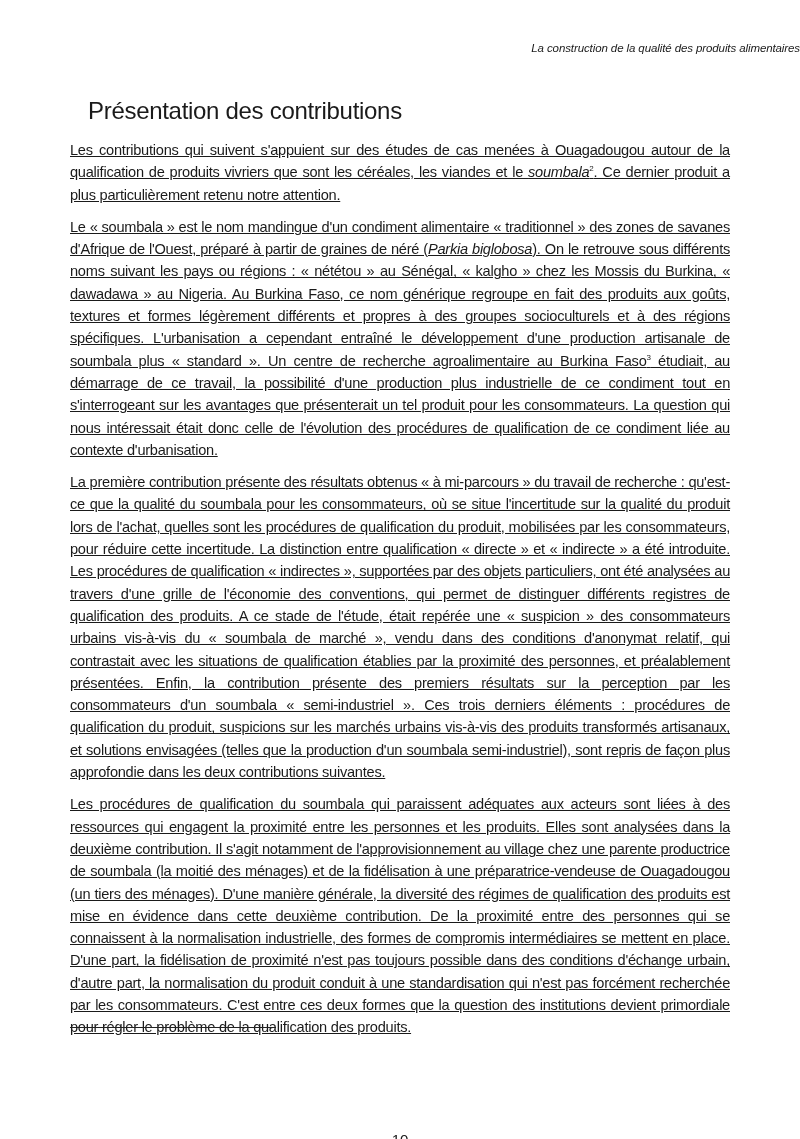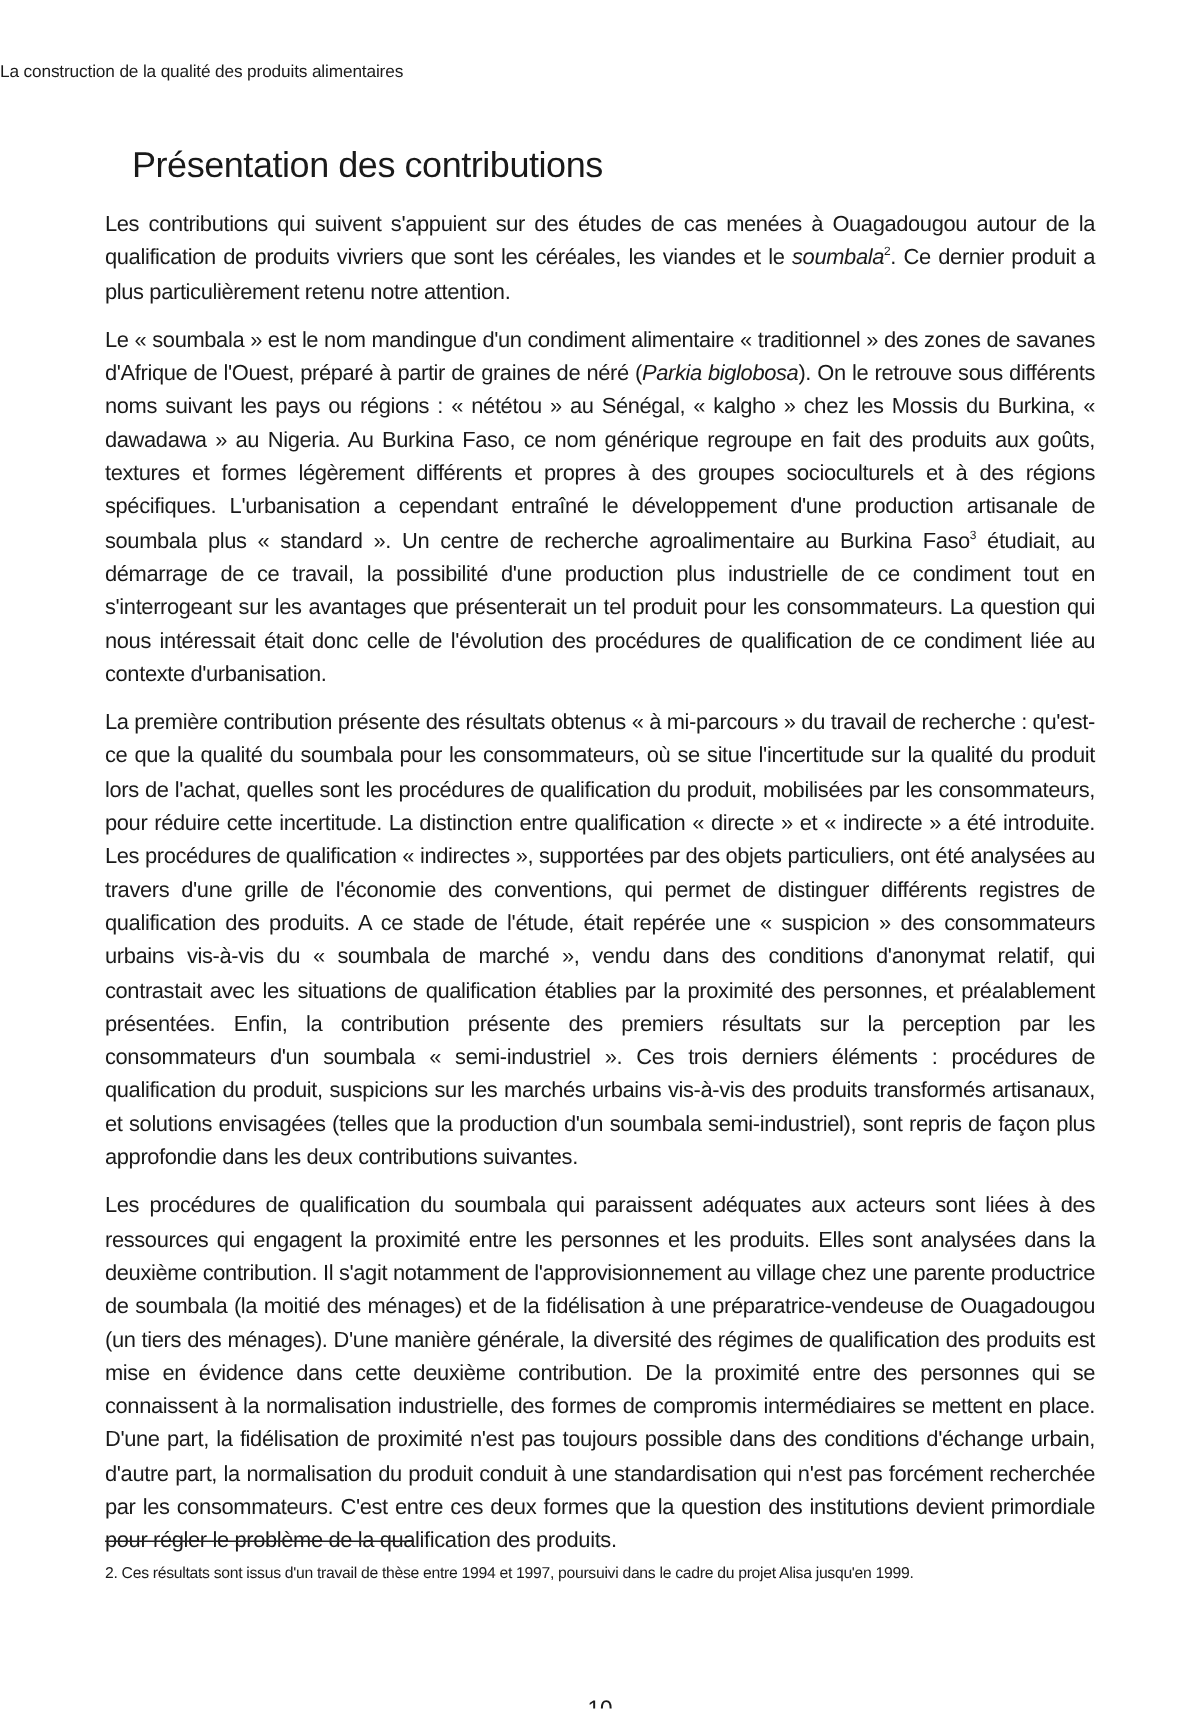--- a/index.html
+++ b/index.html
@@ -3,34 +3,34 @@
   <meta charset="utf-8">
   <style>
     html, body { margin: 0; padding: 0; background: #ffffff; }
     body {
       width: 800px; height: 1139px; position: relative; overflow: hidden;
       font-family: "Liberation Sans", "DejaVu Sans", sans-serif;
       color: #1a1a1a;
     }
     .running-header {
       position: absolute; top: 42px; left: 0; width: 800px;
-      text-align: left; font-size: 11.5px;
+      text-align: right; font-style: italic; font-size: 11.5px;
       letter-spacing: -0.1px;
     }
     .title {
       position: absolute; top: 97px; left: 88px;
       font-size: 24px; font-weight: normal; margin: 0;
       letter-spacing: -0.3px;
     }
     .body-text {
       position: absolute; top: 139px; left: 70px; width: 660px;
       font-size: 14.6px; line-height: 22.3px;
       text-align: justify; letter-spacing: -0.25px;
     }
-    .body-text p { margin: 0 0 10px 0; }
+    .body-text p { margin: 0 0 10px 0; text-decoration: underline; }
     sup { font-size: 8px; line-height: 0; vertical-align: super; }
     .footnote-rule {
       position: absolute; top: 1027px; left: 70px; width: 206px;
       border-top: 1px solid #222;
     }
     .footnotes {
       position: absolute; top: 1042px; left: 70px; width: 660px;
       font-size: 10.5px; line-height: 15.5px; letter-spacing: -0.2px;
     }
     .footnotes div { margin: 0; }
@@ -49,16 +49,15 @@
 <div class="body-text">
   <p><span>Les contributions qui suivent s'appuient sur des études de cas menées à Ouagadougou autour de la qualification de produits vivriers que sont les céréales, les viandes et le </span><i>soumbala</i><sup>2</sup><span>. Ce dernier produit a plus particulièrement retenu notre attention.</span></p>
   <p><span>Le « soumbala » est le nom mandingue d'un condiment alimentaire « traditionnel » des zones de savanes d'Afrique de l'Ouest, préparé à partir de graines de néré (</span><i>Parkia biglobosa</i><span>). On le retrouve sous différents noms suivant les pays ou régions : « nététou » au Sénégal, « kalgho » chez les Mossis du Burkina, « dawadawa » au Nigeria. Au Burkina Faso, ce nom générique regroupe en fait des produits aux goûts, textures et formes légèrement différents et propres à des groupes socioculturels et à des régions spécifiques. L'urbanisation a cependant entraîné le développement d'une production artisanale de soumbala plus « standard ». Un centre de recherche agroalimentaire au Burkina Faso</span><sup>3</sup><span> étudiait, au démarrage de ce travail, la possibilité d'une production plus industrielle de ce condiment tout en s'interrogeant sur les avantages que présenterait un tel produit pour les consommateurs. La question qui nous intéressait était donc celle de l'évolution des procédures de qualification de ce condiment liée au contexte d'urbanisation.</span></p>
   <p>La première contribution présente des résultats obtenus « à mi-parcours » du travail de recherche : qu'est-ce que la qualité du soumbala pour les consommateurs, où se situe l'incertitude sur la qualité du produit lors de l'achat, quelles sont les procédures de qualification du produit, mobilisées par les consommateurs, pour réduire cette incertitude. La distinction entre qualification « directe » et « indirecte » a été introduite. Les procédures de qualification « indirectes », supportées par des objets particuliers, ont été analysées au travers d'une grille de l'économie des conventions, qui permet de distinguer différents registres de qualification des produits. A ce stade de l'étude, était repérée une « suspicion » des consommateurs urbains vis-à-vis du « soumbala de marché », vendu dans des conditions d'anonymat relatif, qui contrastait avec les situations de qualification établies par la proximité des personnes, et préalablement présentées. Enfin, la contribution présente des premiers résultats sur la perception par les consommateurs d'un soumbala « semi-industriel ». Ces trois derniers éléments : procédures de qualification du produit, suspicions sur les marchés urbains vis-à-vis des produits transformés artisanaux, et solutions envisagées (telles que la production d'un soumbala semi-industriel), sont repris de façon plus approfondie dans les deux contributions suivantes.</p>
   <p>Les procédures de qualification du soumbala qui paraissent adéquates aux acteurs sont liées à des ressources qui engagent la proximité entre les personnes et les produits. Elles sont analysées dans la deuxième contribution. Il s'agit notamment de l'approvisionnement au village chez une parente productrice de soumbala (la moitié des ménages) et de la fidélisation à une préparatrice-vendeuse de Ouagadougou (un tiers des ménages). D'une manière générale, la diversité des régimes de qualification des produits est mise en évidence dans cette deuxième contribution. De la proximité entre des personnes qui se connaissent à la normalisation industrielle, des formes de compromis intermédiaires se mettent en place. D'une part, la fidélisation de proximité n'est pas toujours possible dans des conditions d'échange urbain, d'autre part, la normalisation du produit conduit à une standardisation qui n'est pas forcément recherchée par les consommateurs. C'est entre ces deux formes que la question des institutions devient primordiale pour régler le problème de la qualification des produits.</p>
 </div>
 
 <div class="footnote-rule"></div>
 
 <div class="footnotes">
-  <div>2. Ces résultats sont issus d'un travail de thèse entre 1994 et 1997, poursuivi dans le cadre du projet Alisa jusqu'en 1999.</div>
 </div>
 
 <div class="page-number">10</div>
 
 </body></html>

